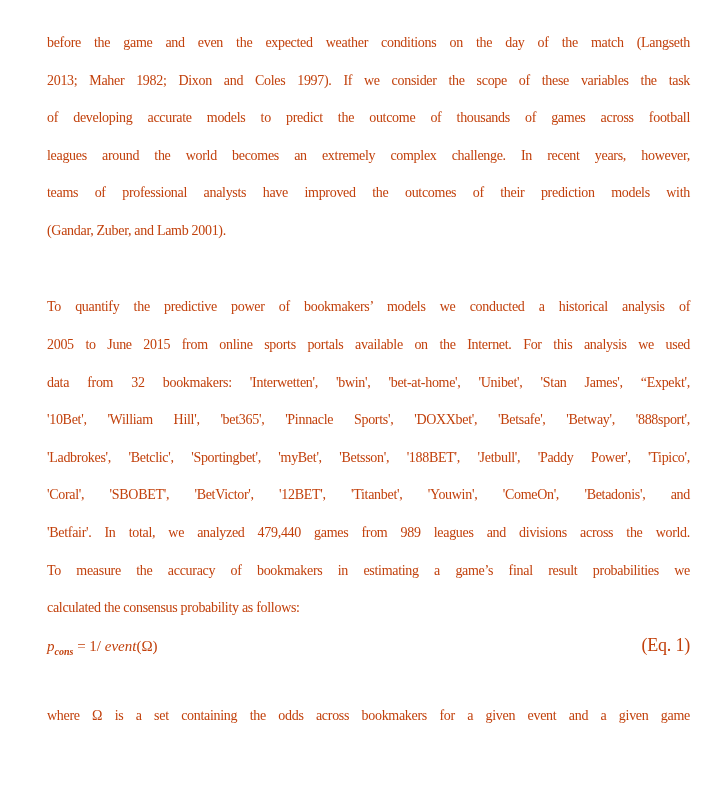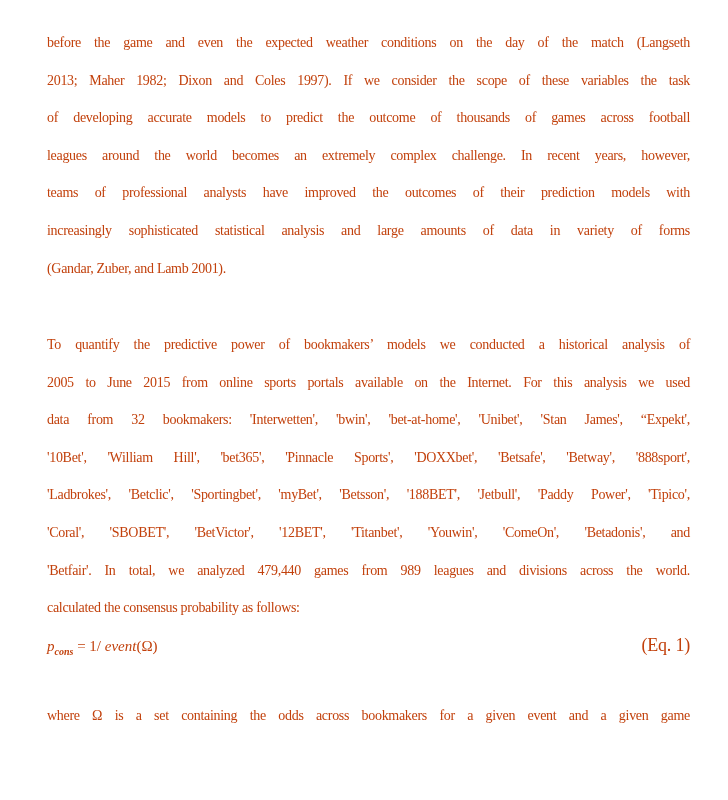--- a/index.html
+++ b/index.html
@@ -58,32 +58,32 @@
 <body>
 
 <div class="page">
 
   <div class="paragraph">
       <div class="line">before the game and even the expected weather conditions on the day of the match (Langseth</div>
       <div class="line">2013; Maher 1982; Dixon and Coles 1997). If we consider the scope of these variables the task</div>
       <div class="line">of developing accurate models to predict the outcome of thousands of games across football</div>
       <div class="line">leagues around the world becomes an extremely complex challenge. In recent years, however,</div>
       <div class="line">teams of professional analysts have improved the outcomes of their prediction models with</div>
-      <div class="line">increasingly sophisticated statistical analysis and large amounts of data in variety of forms</div>
       <div class="line last">(Gandar, Zuber, and Lamb 2001).</div>
     </div>
 
   <div class="paragraph para-gap">
       <div class="line">To quantify the predictive power of bookmakers’ models we conducted a historical analysis of</div>
       <div class="line">2005 to June 2015 from online sports portals available on the Internet. For this analysis we used</div>
       <div class="line">data from 32 bookmakers: 'Interwetten', 'bwin', 'bet-at-home', 'Unibet', 'Stan James', “Expekt',</div>
       <div class="line">'10Bet', 'William Hill', 'bet365', 'Pinnacle Sports', 'DOXXbet', 'Betsafe', 'Betway', '888sport',</div>
       <div class="line">'Ladbrokes', 'Betclic', 'Sportingbet', 'myBet', 'Betsson', '188BET', 'Jetbull', 'Paddy Power', 'Tipico',</div>
       <div class="line">'Coral', 'SBOBET', 'BetVictor', '12BET', 'Titanbet', 'Youwin', 'ComeOn', 'Betadonis', and</div>
       <div class="line">'Betfair'. In total, we analyzed 479,440 games from 989 leagues and divisions across the world.</div>
+      <div class="line">To measure the accuracy of bookmakers in estimating a game’s final result probabilities we</div>
       <div class="line last">calculated the consensus probability as follows:</div>
     </div>
 
   <div class="eq-row">
     <span class="eq-left"><i>p</i><sub><i>cons</i></sub><span> = 1/ </span><i>event</i><span>(Ω)</span></span>
     <span class="eq-label">(Eq. 1)</span>
   </div>
 
   <div class="paragraph para-gap-small">
     <div class="line">where Ω is a set containing the odds across bookmakers for a given event and a given game</div>

